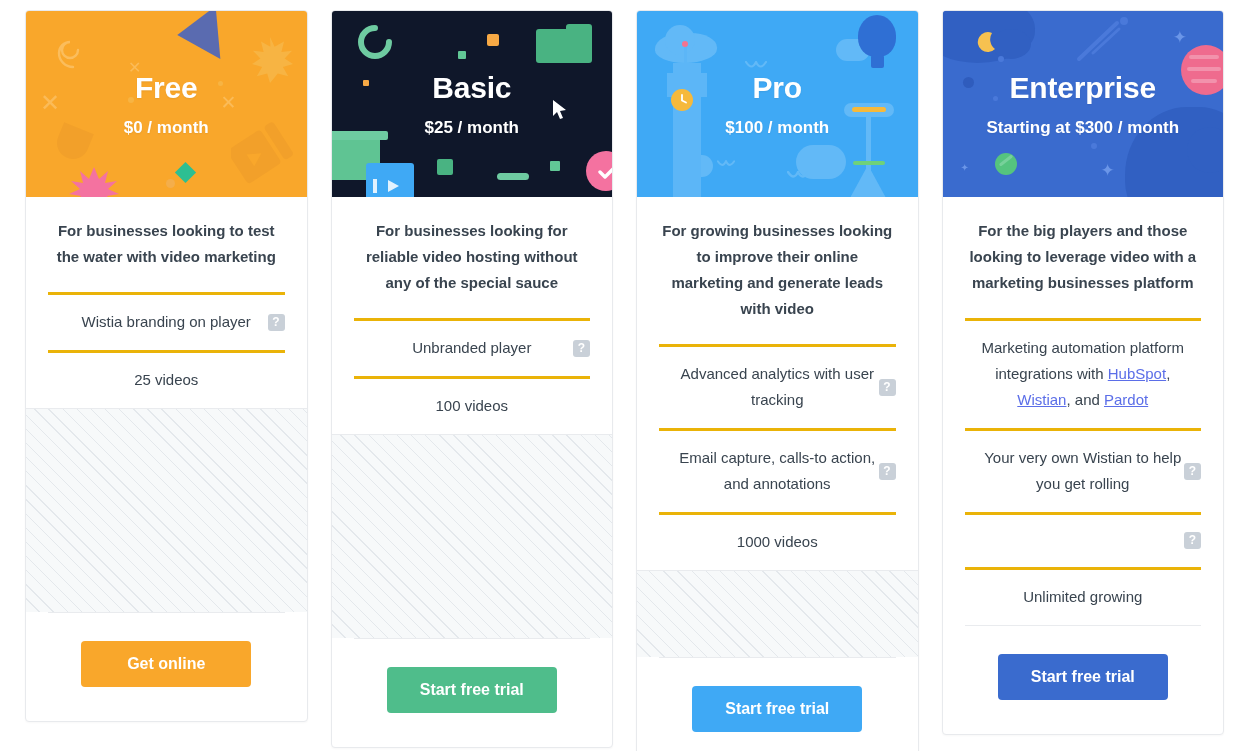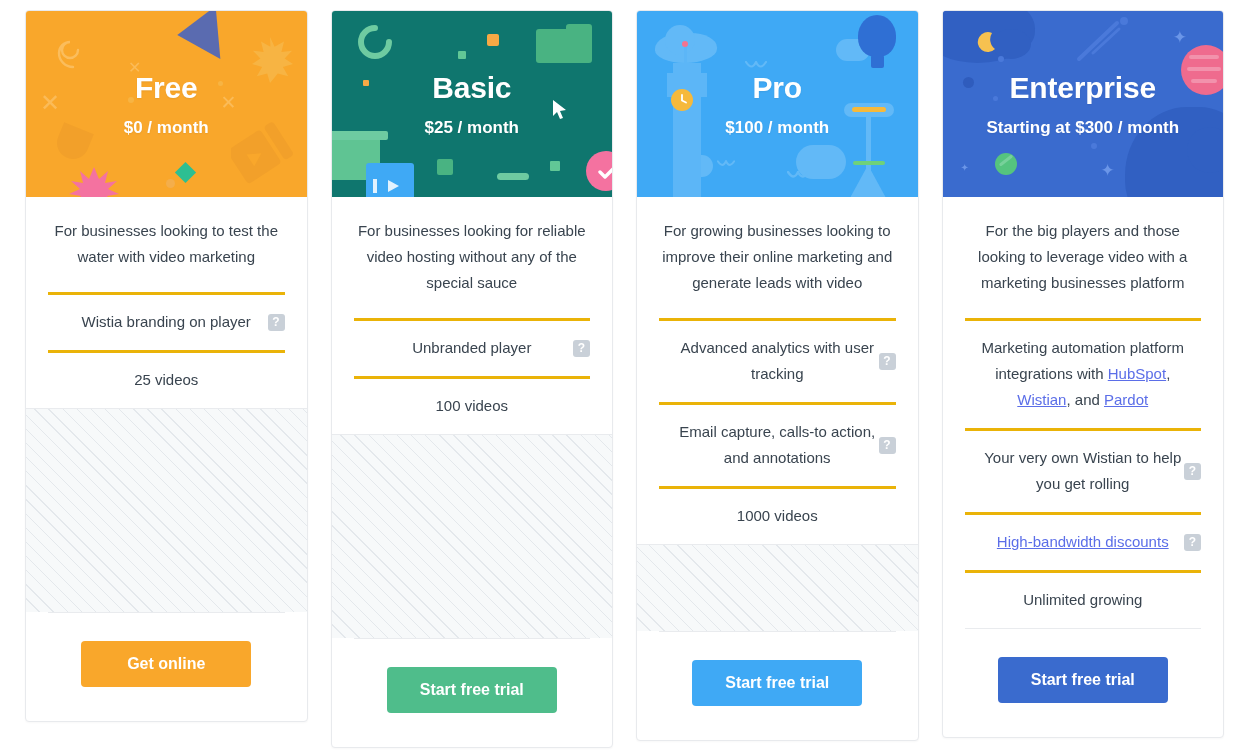--- a/index.html
+++ b/index.html
@@ -65,20 +65,21 @@
 
   
   .plan-body { display: flex; flex-direction: column; }
 
   .plan-desc {
     padding: 21px 22px 22px 22px;
     text-align: center;
     font-size: 15px;
     line-height: 26px;
     color: #39444f;
+    font-weight: bold;
   }
 
   .feature {
     border-top: 3px solid #eab308;
     margin: 0 22px;
     padding: 14px 0 15px 0;
     display: flex;
     align-items: center;
     justify-content: center;
     min-height: 55px;
@@ -198,21 +199,21 @@
 
       <div class="plan-filler" style="height:204px;"></div>
 
       <div class="plan-footer">
         <button class="cta-button" style="background:#f9a72b;">Get online</button>
       </div>
     </div>
   </div>
 
   <div class="plan-card">
-    <div class="plan-header" style="background:#0f766e;">
+    <div class="plan-header" style="background:#0f172a;">
       <svg class="deco" style="left:26px;top:14px;" width="34" height="34" viewBox="0 0 34 34">
         <path d="M17 3a14 14 0 1 0 14 14" fill="none" stroke="#6ecba1" stroke-width="6" stroke-linecap="round"></path>
       </svg>
       <div class="deco" style="left:155px;top:23px;width:12px;height:12px;background:#f7a945;border-radius:2px;"></div>
       <div class="deco" style="left:31px;top:69px;width:6px;height:6px;background:#f7a945;border-radius:1px;"></div>
       <div class="deco" style="left:126px;top:40px;width:8px;height:8px;background:#61c796;border-radius:1px;"></div>
       <div class="deco" style="right:20px;top:18px;width:56px;height:34px;background:#49b382;border-radius:3px;"></div>
       <div class="deco" style="right:20px;top:13px;width:26px;height:8px;background:#49b382;border-radius:3px 3px 0 0;"></div>
       <svg class="deco" style="right:44px;top:88px;" width="16" height="22" viewBox="0 0 16 22">
         <path d="M1 1l13 10-6 1 3 7-3 1-3-7-4 4z" fill="#ffffff"></path>
@@ -353,21 +354,20 @@
       <div class="plan-desc">For the big players and those looking to leverage video with a marketing businesses platform</div>
 
       <div class="feature">
         <span class="feature-text">Marketing automation platform integrations with <a href="#">HubSpot</a>, <a href="#">Wistian</a>, and <a href="#">Pardot</a></span>
       </div>
       <div class="feature">
         <span class="feature-text">Your very own Wistian to help you get rolling</span>
         <span class="help-icon">?</span>
       </div>
       <div class="feature">
-        <span class="feature-text"><a href="#">High-bandwidth discounts</a></span>
         <span class="help-icon">?</span>
       </div>
       <div class="feature">
         <span class="feature-text">Unlimited growing</span>
       </div>
 
       <div class="plan-footer">
         <button class="cta-button" style="background:#3a6bce;">Start free trial</button>
       </div>
     </div>

